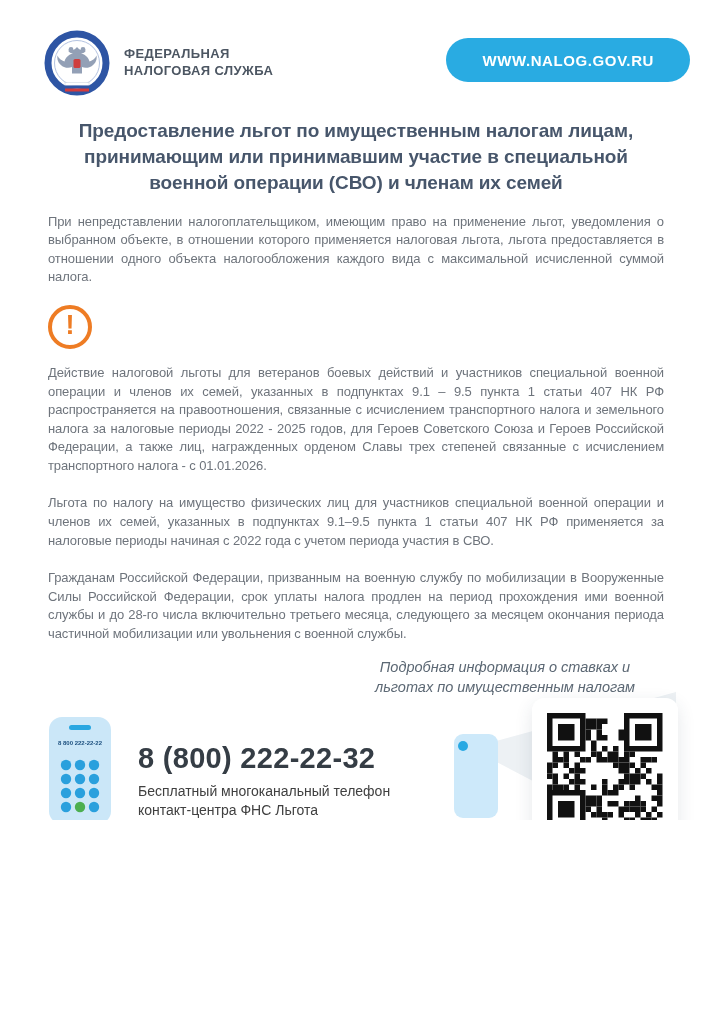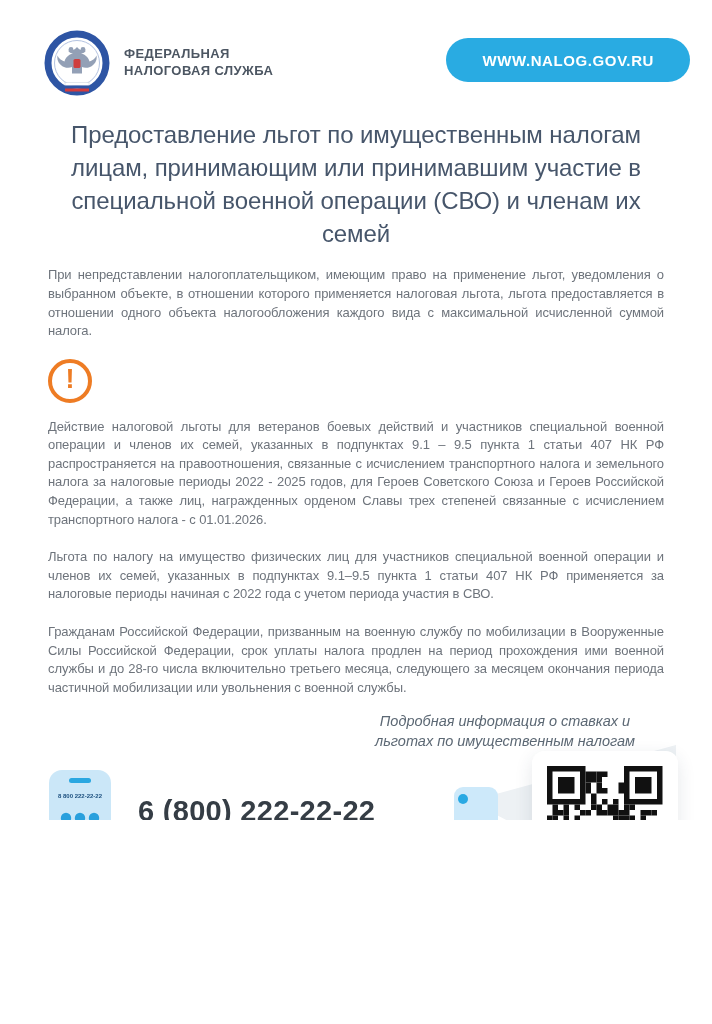--- a/index.html
+++ b/index.html
@@ -28,21 +28,21 @@
     height: 44px; padding: 9px 36px;
     background: #29abe2; border-radius: 22px;
     color: #ffffff; font-size: 15px; font-weight: 700; letter-spacing: .6px;
     text-decoration: none;
   }
   
   .title {
     margin: 22px auto 16px;
     max-width: 620px;
     text-align: center;
-    font-size: 24px; font-weight: 400;
+    font-size: 19px; font-weight: 700;
     line-height: 1.38;
     color: #47566b;
     letter-spacing: -0.1px;
   }
   
   .content { padding: 0 48px; }
   .body-p {
     font-size: 13px; line-height: 1.43; letter-spacing: -0.1px;
     color: #6e747c;
     text-align: justify;
@@ -163,21 +163,21 @@
         <circle cx="18" cy="77" r="5.2"></circle>
           <circle cx="32" cy="77" r="5.2"></circle>
           <circle cx="46" cy="77" r="5.2"></circle>
         <circle cx="18" cy="91" r="5.2"></circle>
           <circle cx="32" cy="91" r="5.2" fill="#4caf50"></circle>
           <circle cx="46" cy="91" r="5.2"></circle>
       </g>
     </svg>
 
     <div class="phone-texts">
-      <div class="phone-number">6 (800) 222-22-22</div>
+      <div class="phone-number">8 (800) 222-22-32</div>
       <div class="phone-caption">
         <div>Бесплатный многоканальный телефон</div>
         <div>контакт-центра ФНС Льгота</div>
       </div>
     </div>
 
     <div class="qr-illustration">
       <svg class="qr-beam-svg" width="252" height="172" viewBox="0 0 252 172">
         <polygon points="34,60 240,4 240,168" fill="#edf1f4"></polygon>
         <rect x="18" y="46" width="44" height="84" rx="9" fill="#cde9fa"></rect>

